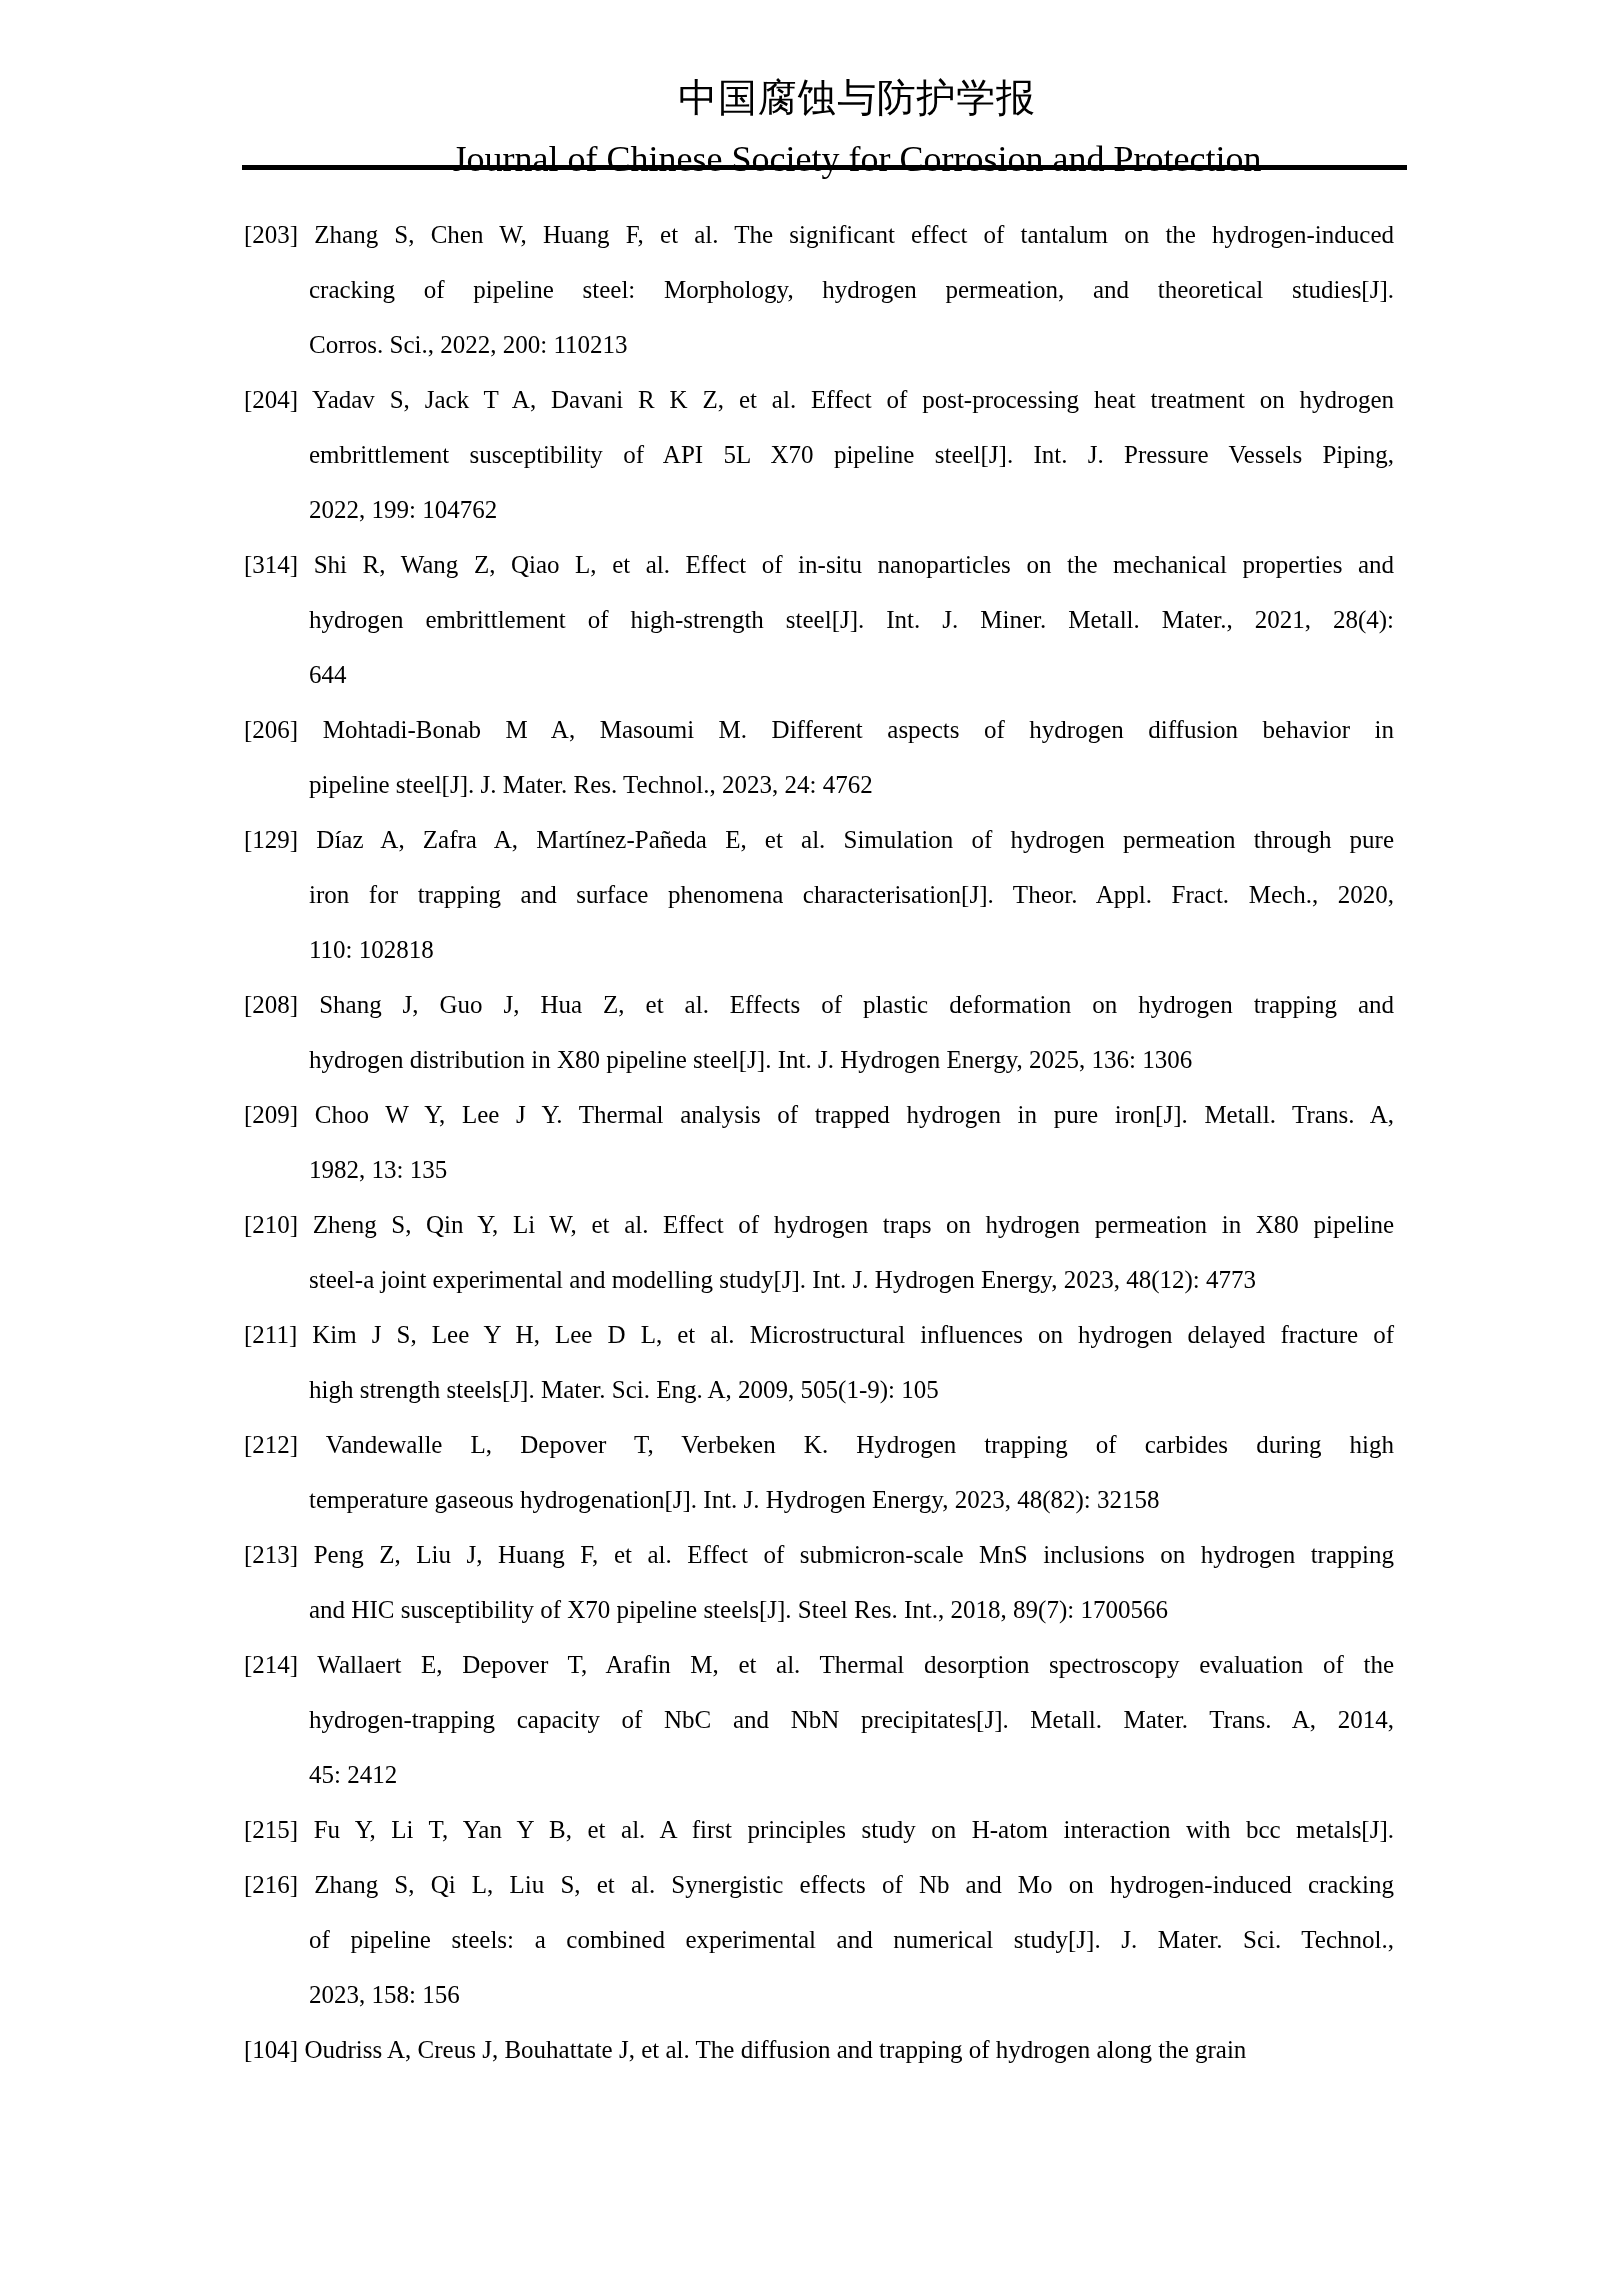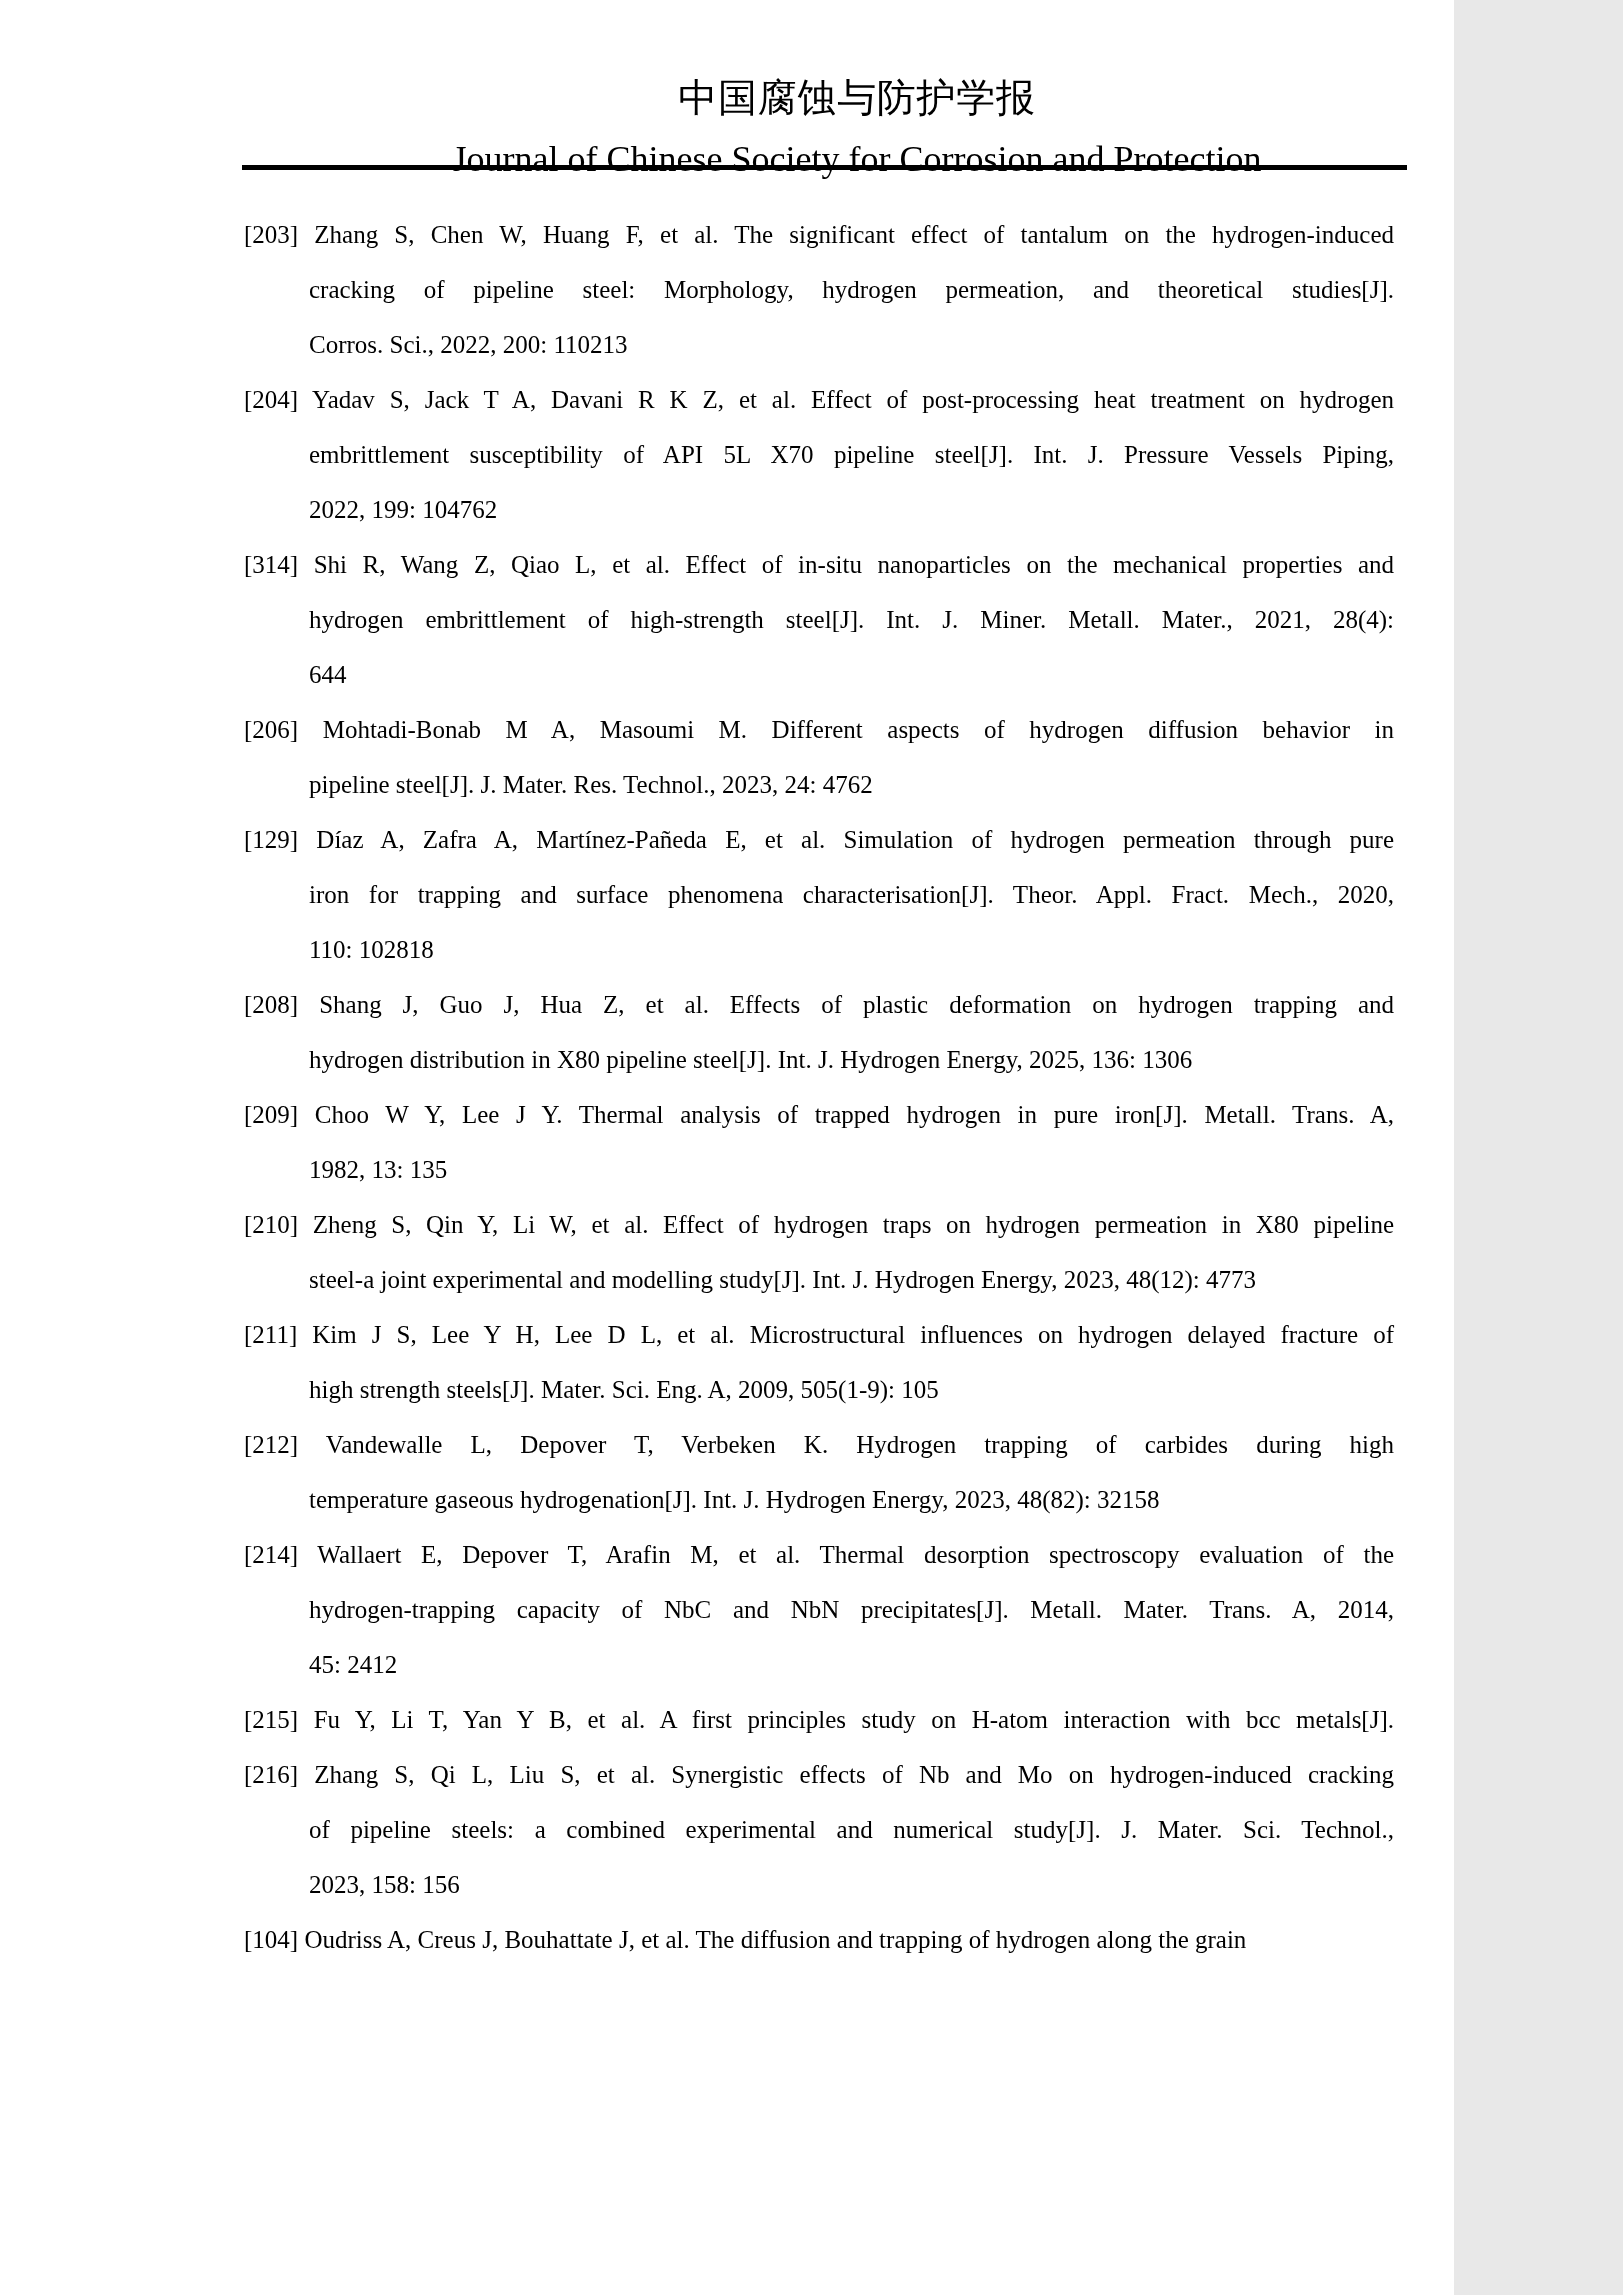--- a/index.html
+++ b/index.html
@@ -1,18 +1,18 @@
 <!DOCTYPE html>
 <html style="font-size:10.5px"><head>
 <meta charset="utf-8">
 <style>
   html, body { margin: 0; padding: 0; background: #e8e8e8; }
   .page {
     position: relative;
-    width: 1454px;
+    width: 1623px;
     height: 2295px;
     background: #ffffff;
     color: #000000;
     font-family: "Liberation Serif", "DejaVu Serif", serif;
     overflow: hidden;
   }
   .title-zh {
     position: absolute;
     top: 76px;
     left: 281px;
@@ -108,20 +108,24 @@
       </div>
       <div class="ref">
         <div class="ref-line jl"><span class="ref-label">[211]</span> <span>Kim J S, Lee Y H, Lee D L, et al. Microstructural influences on hydrogen delayed fracture of</span></div>
         <div class="ref-line cont">high strength steels[J]. Mater. Sci. Eng. A, 2009, 505(1-9): 105</div>
       </div>
       <div class="ref">
         <div class="ref-line jl"><span class="ref-label">[212]</span> <span>Vandewalle L, Depover T, Verbeken K. Hydrogen trapping of carbides during high</span></div>
         <div class="ref-line cont">temperature gaseous hydrogenation[J]. Int. J. Hydrogen Energy, 2023, 48(82): 32158</div>
       </div>
       <div class="ref">
+        <div class="ref-line jl"><span class="ref-label">[213]</span> <span>Peng Z, Liu J, Huang F, et al. Effect of submicron-scale MnS inclusions on hydrogen trapping</span></div>
+        <div class="ref-line cont">and HIC susceptibility of X70 pipeline steels[J]. Steel Res. Int., 2018, 89(7): 1700566</div>
+      </div>
+      <div class="ref">
         <div class="ref-line jl"><span class="ref-label">[214]</span> <span>Wallaert E, Depover T, Arafin M, et al. Thermal desorption spectroscopy evaluation of the</span></div>
         <div class="ref-line cont jl">hydrogen-trapping capacity of NbC and NbN precipitates[J]. Metall. Mater. Trans. A, 2014,</div>
         <div class="ref-line cont">45: 2412</div>
       </div>
       <div class="ref">
         <div class="ref-line jl"><span class="ref-label">[215]</span> <span>Fu Y, Li T, Yan Y B, et al. A first principles study on H-atom interaction with bcc metals[J].</span></div>
       </div>
       <div class="ref">
         <div class="ref-line jl"><span class="ref-label">[216]</span> <span>Zhang S, Qi L, Liu S, et al. Synergistic effects of Nb and Mo on hydrogen-induced cracking</span></div>
         <div class="ref-line cont jl">of pipeline steels: a combined experimental and numerical study[J]. J. Mater. Sci. Technol.,</div>

